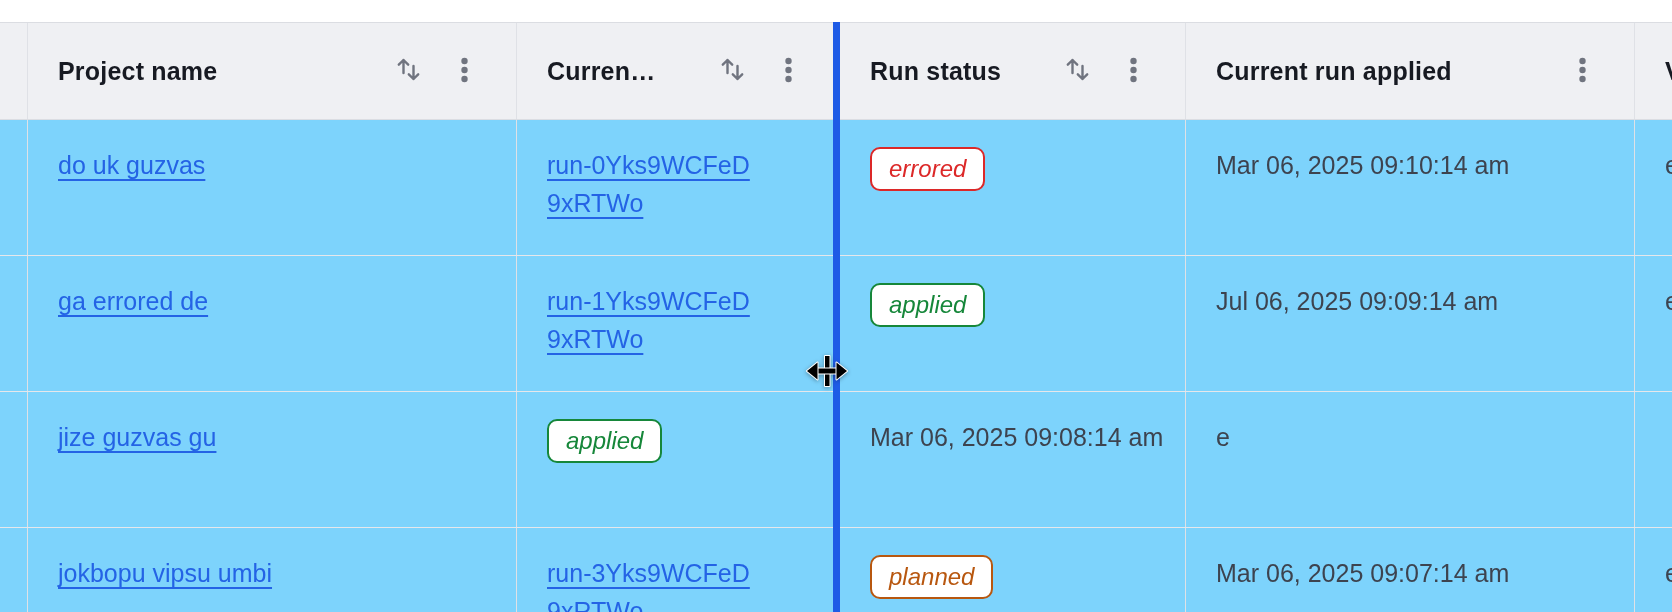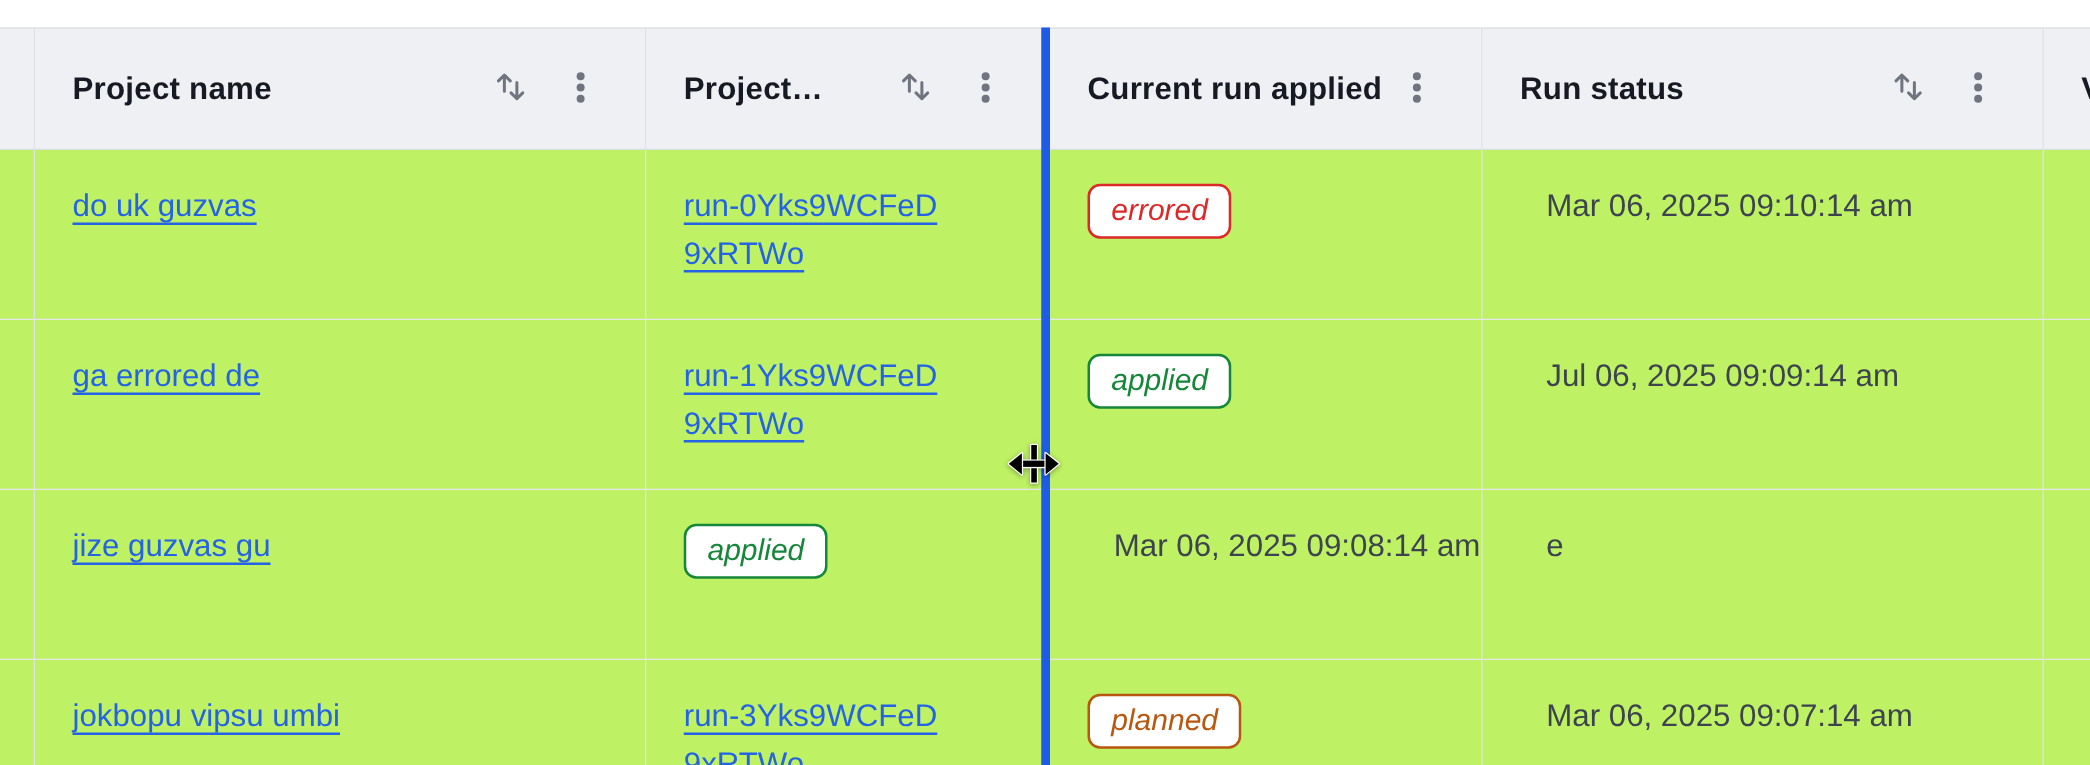--- a/index.html
+++ b/index.html
@@ -22,26 +22,26 @@
     letter-spacing:.2px;
   }
   .hspacer{flex:1;}
   .icon-btn{border:none;background:none;padding:0;cursor:pointer;display:flex;align-items:center;}
   .sort-btn{margin-right:38px;}
   
   .row > :nth-child(1){border-right:1px solid #DFE1E6;}
   .row > :nth-child(2){border-right:1px solid #DFE1E6;}
   .row > :nth-child(4){border-right:1px solid #DFE1E6;}
   .row > :nth-child(5){border-right:1px solid #DFE1E6;}
-  .data-row{height:136px;background:#bef264;border-bottom:1px solid #E6E7EB;box-sizing:border-box;}
+  .data-row{height:136px;background:#7dd3fc;border-bottom:1px solid #E6E7EB;box-sizing:border-box;}
   .cell{padding:26px 30px 0 30px;box-sizing:border-box;font-size:25px;line-height:38px;min-width:0;}
   .cell.lead{padding:0;}
   a.tbl-link{color:var(--link-blue,#2463E5);text-decoration:underline;text-underline-offset:5px;text-decoration-thickness:1.5px;}
   a.run-link{display:inline-block;max-width:208px;word-break:break-all;}
-  .ts{color:var(--body-text,#3D434F);white-space:nowrap;margin-left:21px;}
+  .ts{color:var(--body-text,#3D434F);white-space:nowrap;}
   .badge{
     display:inline-block;margin-top:1px;padding:3px 17px;border:2px solid;border-radius:10px;
     font-size:24px;line-height:34px;background:#fff;white-space:nowrap;font-style:italic;
   }
   .badge-red{color:var(--status-errored,#DC2828);border-color:var(--status-errored,#DC2828);}
   .badge-green{color:var(--status-applied,#16873A);border-color:var(--status-applied,#16873A);}
   .badge-orange{color:var(--status-planned,#B8570F);border-color:var(--status-planned,#B8570F);}
   .resize-line{
     position:absolute;left:833px;top:22px;width:7px;height:590px;
     background:var(--resize-line-blue,#1E5BE6);z-index:5;
@@ -75,21 +75,21 @@
           <g fill="#70747F">
             <circle cx="4.5" cy="5" r="3.2"></circle>
             <circle cx="4.5" cy="14" r="3.2"></circle>
             <circle cx="4.5" cy="23" r="3.2"></circle>
           </g>
         </svg>
       </span>
     </button>
   </div>
       <div class="hcell">
-    <span class="hcell-label">Project…</span>
+    <span class="hcell-label">Curren…</span>
     <span class="hspacer"></span>
     <button class="icon-btn sort-btn">
       <span>
         <svg width="27" height="29" viewBox="0 0 27 29">
           <g stroke="#70747F" stroke-width="2.4" fill="none" stroke-linecap="round" stroke-linejoin="round">
             <path d="M8.5 18 V5 M3.8 9.7 L8.5 5 L13.2 9.7"></path>
             <path d="M18.5 11 V24 M13.8 19.3 L18.5 24 L23.2 19.3"></path>
           </g>
         </svg>
       </span>
@@ -100,48 +100,48 @@
           <g fill="#70747F">
             <circle cx="4.5" cy="5" r="3.2"></circle>
             <circle cx="4.5" cy="14" r="3.2"></circle>
             <circle cx="4.5" cy="23" r="3.2"></circle>
           </g>
         </svg>
       </span>
     </button>
   </div>
       <div class="hcell">
-    <span class="hcell-label">Current run applied</span>
-    <span class="hspacer"></span>
-
-    <button class="icon-btn">
-      <span>
-        <svg width="9" height="28" viewBox="0 0 9 28">
-          <g fill="#70747F">
-            <circle cx="4.5" cy="5" r="3.2"></circle>
-            <circle cx="4.5" cy="14" r="3.2"></circle>
-            <circle cx="4.5" cy="23" r="3.2"></circle>
-          </g>
-        </svg>
-      </span>
-    </button>
-  </div>
-      <div class="hcell">
     <span class="hcell-label">Run status</span>
     <span class="hspacer"></span>
     <button class="icon-btn sort-btn">
       <span>
         <svg width="27" height="29" viewBox="0 0 27 29">
           <g stroke="#70747F" stroke-width="2.4" fill="none" stroke-linecap="round" stroke-linejoin="round">
             <path d="M8.5 18 V5 M3.8 9.7 L8.5 5 L13.2 9.7"></path>
             <path d="M18.5 11 V24 M13.8 19.3 L18.5 24 L23.2 19.3"></path>
           </g>
         </svg>
       </span>
     </button>
+    <button class="icon-btn">
+      <span>
+        <svg width="9" height="28" viewBox="0 0 9 28">
+          <g fill="#70747F">
+            <circle cx="4.5" cy="5" r="3.2"></circle>
+            <circle cx="4.5" cy="14" r="3.2"></circle>
+            <circle cx="4.5" cy="23" r="3.2"></circle>
+          </g>
+        </svg>
+      </span>
+    </button>
+  </div>
+      <div class="hcell">
+    <span class="hcell-label">Current run applied</span>
+    <span class="hspacer"></span>
+
     <button class="icon-btn">
       <span>
         <svg width="9" height="28" viewBox="0 0 9 28">
           <g fill="#70747F">
             <circle cx="4.5" cy="5" r="3.2"></circle>
             <circle cx="4.5" cy="14" r="3.2"></circle>
             <circle cx="4.5" cy="23" r="3.2"></circle>
           </g>
         </svg>
       </span>

